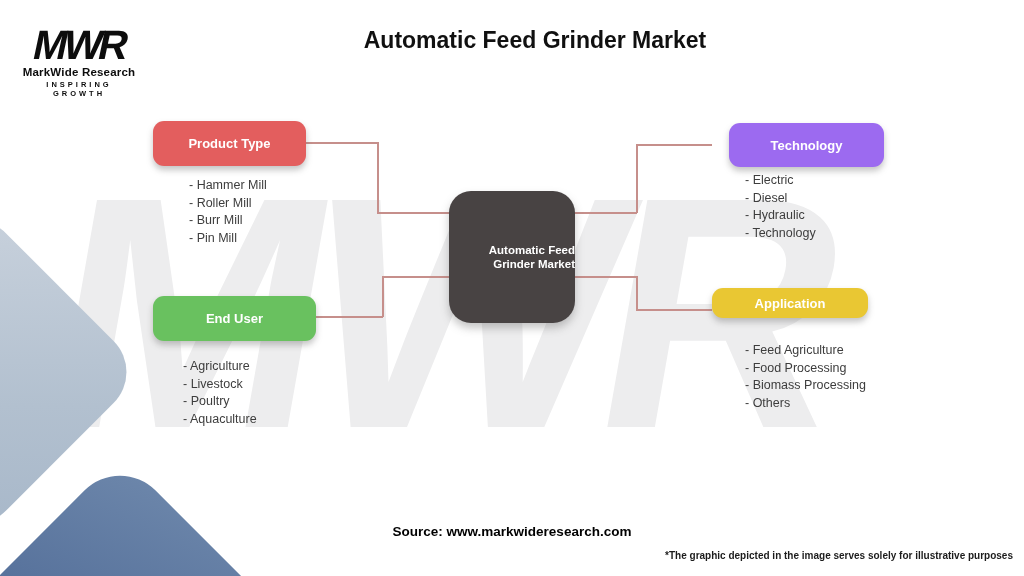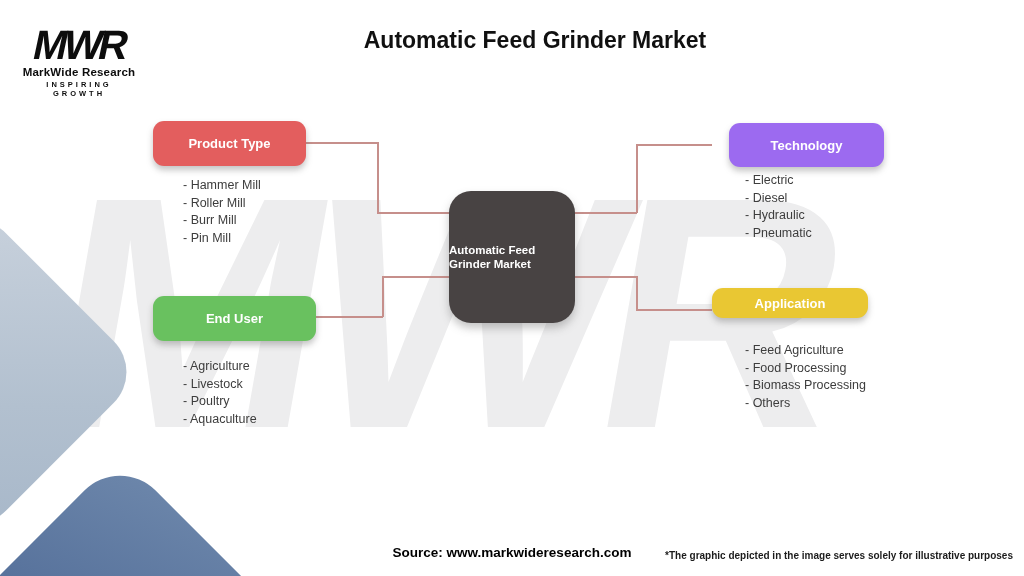--- a/index.html
+++ b/index.html
@@ -45,51 +45,51 @@
     text-align:center; font-size:23px; font-weight:bold; color:#101010;padding-left:46px;
   }
 
   
   .seg { position:absolute; background:#c68f8b; z-index:2; }
 
   
   .center-node {
     position:absolute; left:449px; top:191px; width:126px; height:132px;
     background:#484343; border-radius:22px; z-index:3;
-    display:flex; flex-direction:column; align-items:flex-start; justify-content:center;
+    display:flex; flex-direction:column; align-items:flex-end; justify-content:center;
     box-shadow:0 5px 8px rgba(90,90,90,0.35);
     color:#ffffff; font-size:11.5px; font-weight:bold; line-height:14.5px;
     text-align:center;
   }
 
   
   .cat-box {
     position:absolute; z-index:3; border-radius:11px;
     display:flex; align-items:center; justify-content:center;
     color:#ffffff; font-size:13px; font-weight:bold;
     box-shadow:0 4px 6px rgba(110,110,110,0.4);
     text-align:right;
   }
   .cat-items {
     position:absolute; z-index:3;
     font-size:12.5px; line-height:17.5px; color:#3d3d3d;
     white-space:nowrap;
   }
   #box-product-type { left:153px; top:121px; width:153px; height:45px; }
-  #items-product-type { left:183px; top:177px; }
+  #items-product-type { left:189px; top:177px; }
   #box-technology { left:712px; top:123px; width:155px; height:44px; }
   #items-technology { left:745px; top:172px; }
   #box-end-user { left:153px; top:296px; width:163px; height:45px; }
   #items-end-user { left:183px; top:358px; }
   #box-application { left:712px; top:288px; width:156px; height:30px; }
   #items-application { left:745px; top:342px; }
 
   
   .source-line {
-    position:absolute; left:0; right:0; top:545px; z-index:3;
+    position:absolute; left:0; right:0; top:524px; z-index:3;
     text-align:center; font-size:13.5px; font-weight:bold; color:#000000;
   }
   .disclaimer {
     position:absolute; right:11px; top:550px; z-index:3;
     font-size:10px; font-weight:bold; color:#1c1c1c;
   }
 </style>
 </head>
 <body>
 
@@ -138,21 +138,21 @@
     <div class="item">- Pin Mill</div>
   </div>
 
   <div class="cat-box" id="box-technology" style="background-color: rgb(156, 106, 240); margin-left: 17px;">
     <span>Technology</span>
   </div>
   <div class="cat-items" id="items-technology">
     <div class="item">- Electric</div>
     <div class="item">- Diesel</div>
     <div class="item">- Hydraulic</div>
-    <div class="item">- Pneumatic</div>
+    <div class="item">- Technology</div>
   </div>
 
   <div class="cat-box" id="box-end-user" style="background-color: rgb(105, 193, 95);">
     <span>End User</span>
   </div>
   <div class="cat-items" id="items-end-user">
     <div class="item">- Agriculture</div>
     <div class="item">- Livestock</div>
     <div class="item">- Poultry</div>
     <div class="item">- Aquaculture</div>

